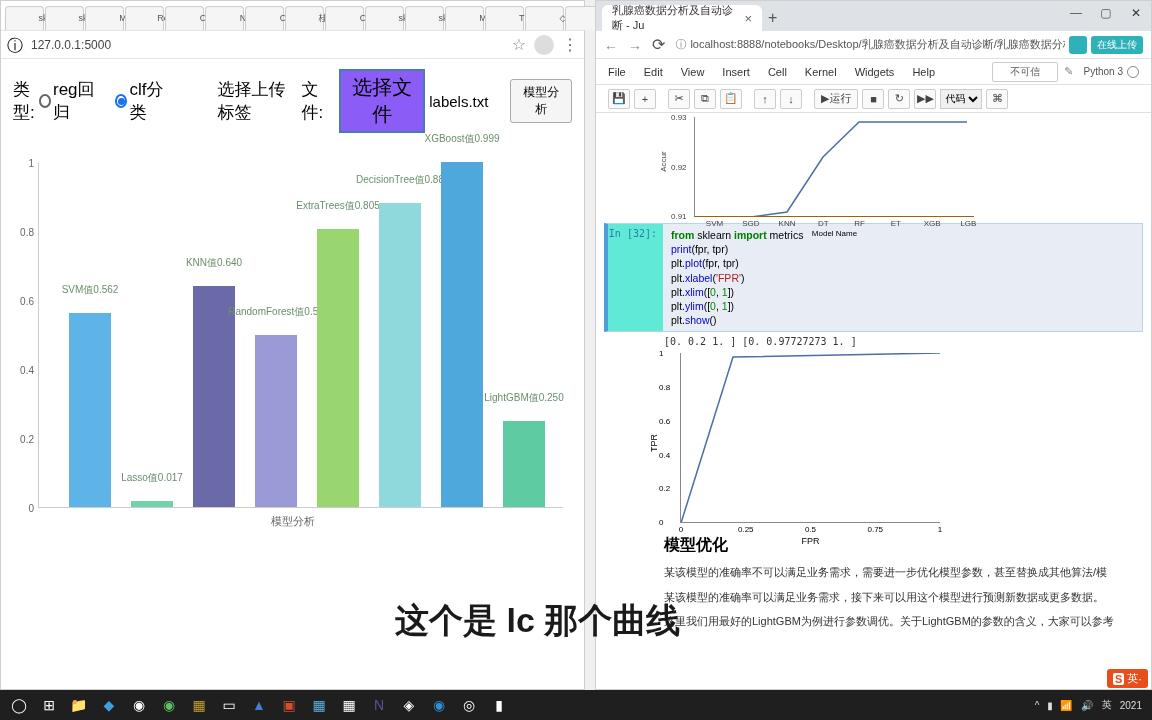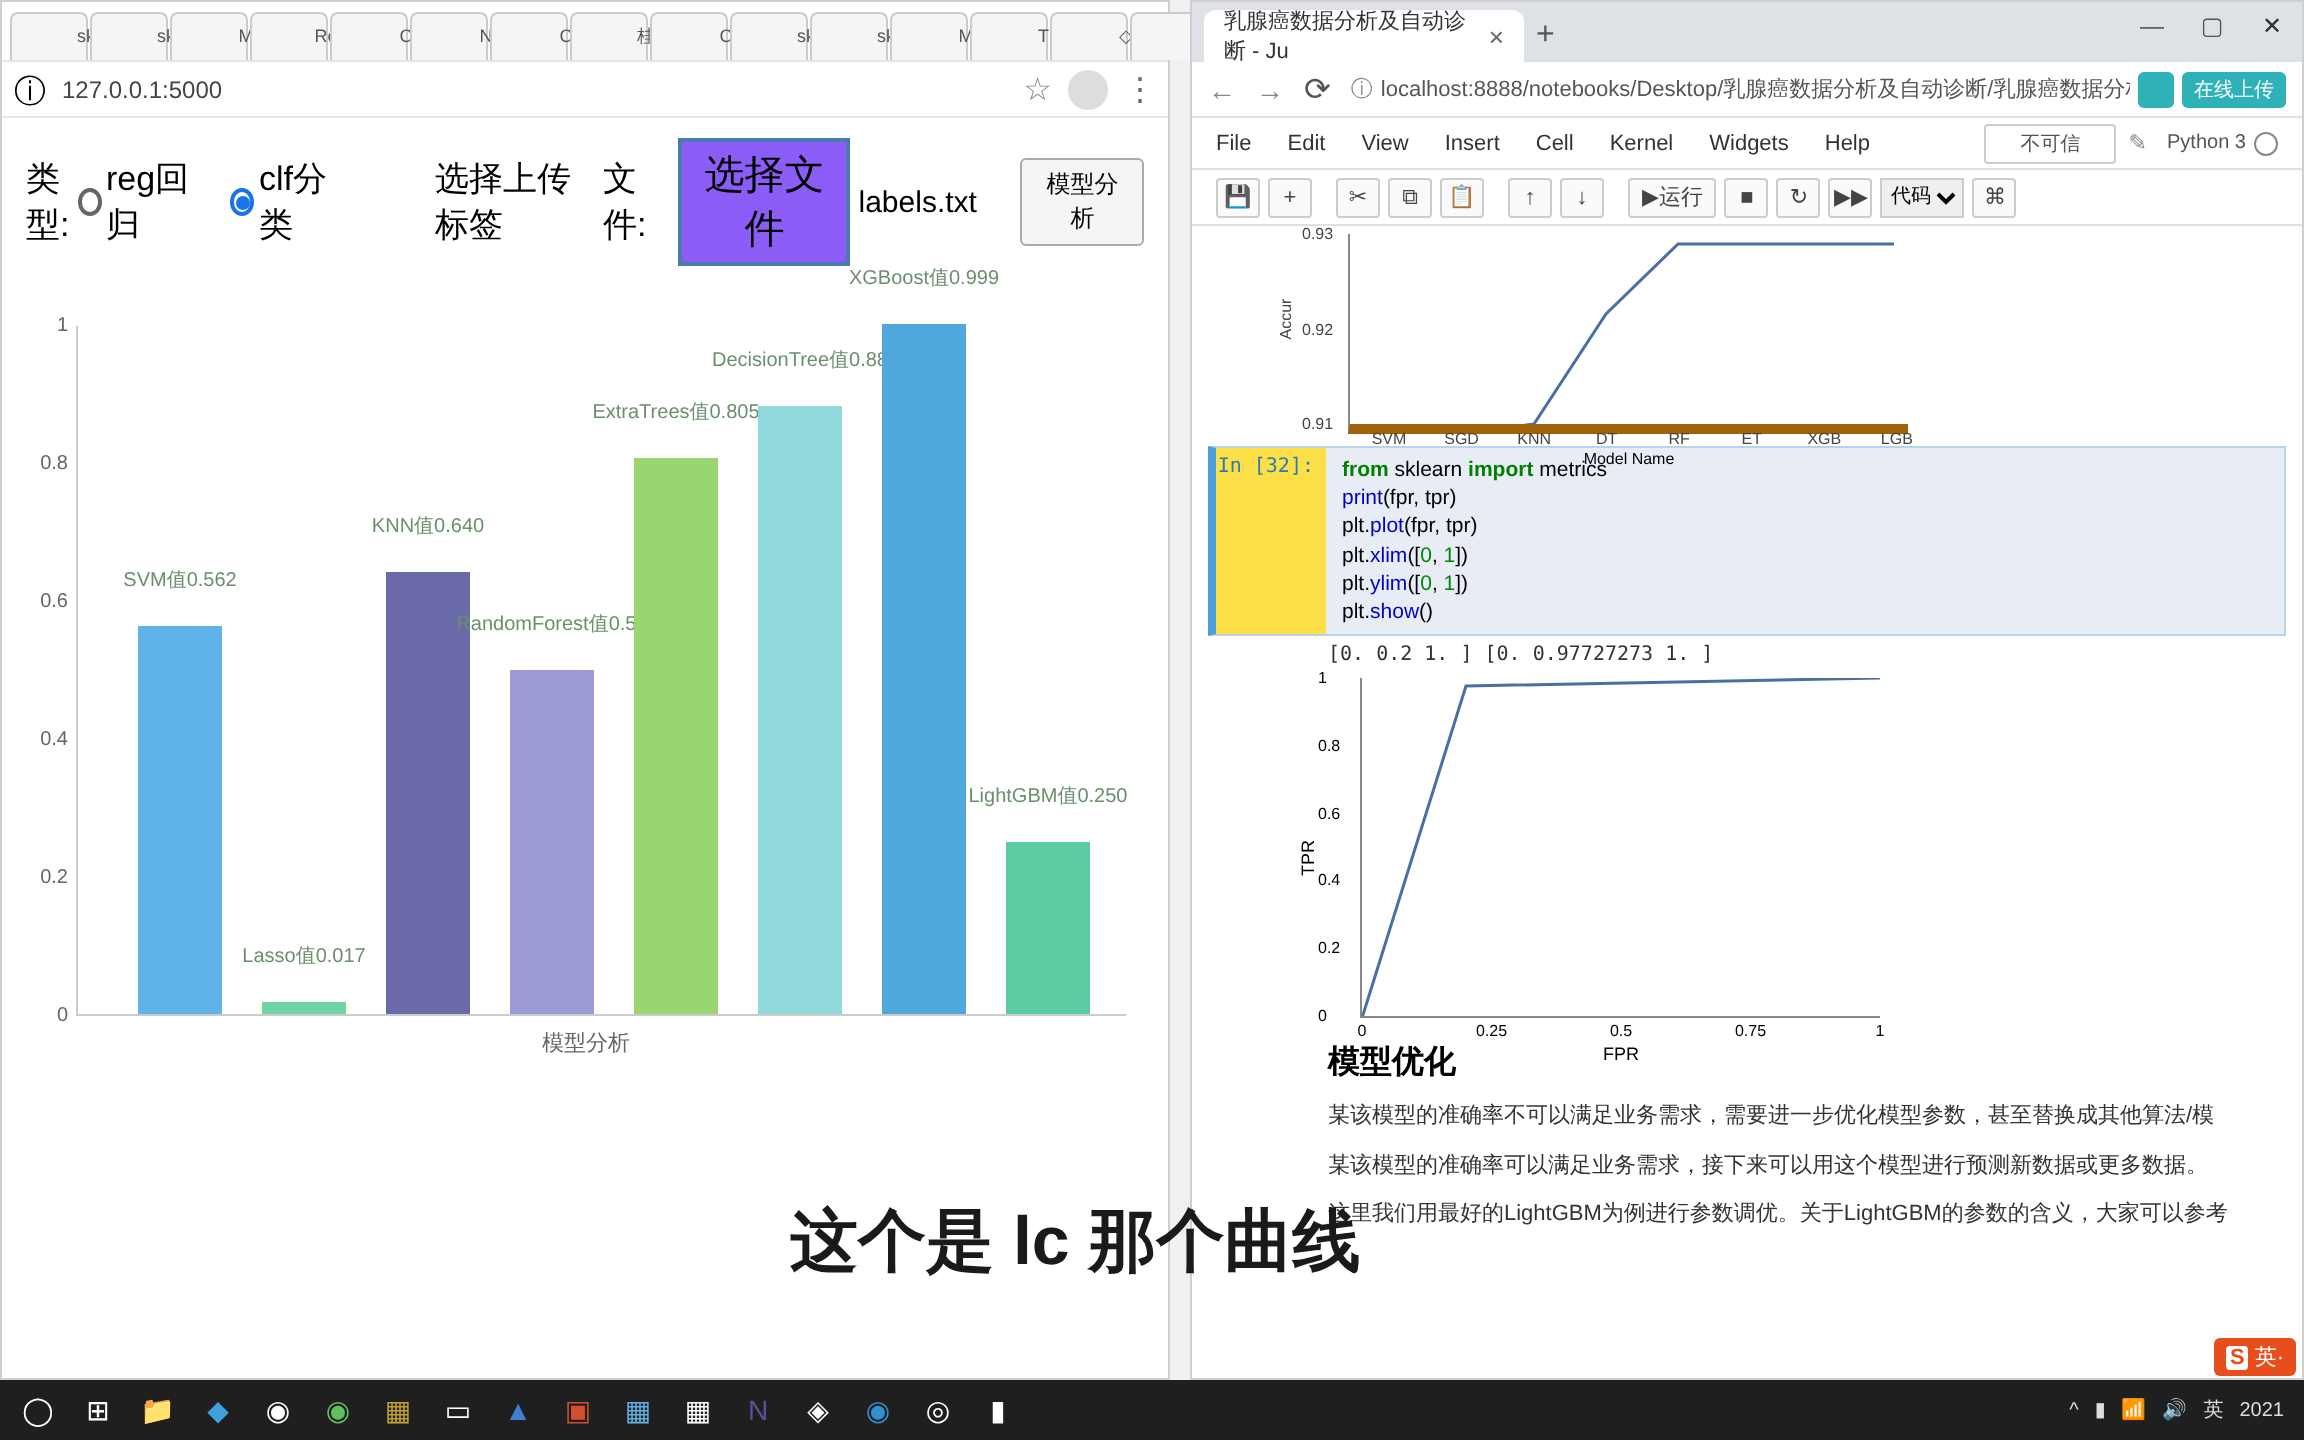--- a/index.html
+++ b/index.html
@@ -73,28 +73,28 @@
 .jup-kernel-dot { width: 12px; height: 12px; border: 1px solid #888; border-radius: 50%; margin-left: 4px; display: inline-block; vertical-align: middle; }
 
 .jup-toolbar { height: 28px; display: flex; align-items: center; padding: 0 12px; border-bottom: 1px solid #e0e0e0; gap: 4px; }
 .tb-btn { width: 22px; height: 20px; border: 1px solid #ccc; background: #fafafa; border-radius: 2px; display: flex; align-items: center; justify-content: center; font-size: 11px; color: #444; }
 .tb-run { width: auto; padding: 0 6px; }
 .tb-select { height: 20px; font-size: 10px; border: 1px solid #ccc; }
 .tb-sep { width: 4px; }
 
 .notebook-area { height: calc(100% - 152px); overflow: hidden; padding: 4px 8px; background: #fff; }
 
-.small-chart { width: 280px; height: 100px; margin-left: 70px; margin-bottom: 6px; position: relative; border-left: 1px solid #888; border-bottom: 5px solid #a16207; }
+.small-chart { width: 280px; height: 100px; margin-left: 90px; margin-bottom: 6px; position: relative; border-left: 1px solid #888; border-bottom: 1px solid #a16207; }
 .small-chart .yl { position: absolute; left: -24px; font-size: 8px; color: #444; transform: translateY(-50%); }
 .small-chart .xl { position: absolute; bottom: -12px; font-size: 8px; color: #444; transform: translateX(-50%); }
 .small-chart .axis-lbl { position: absolute; left: -42px; top: 40%; font-size: 8px; color: #444; transform: rotate(-90deg); }
 .small-chart .x-title { position: absolute; bottom: -22px; left: 50%; transform: translateX(-50%); font-size: 8px; }
 .small-line { position: absolute; stroke: #4a6fa5; stroke-width: 1.5; fill: none; }
 
-.code-cell { border: 1px solid #b8d4e8; background: #fde047; margin-bottom: 4px; display: flex; }
+.code-cell { border: 1px solid #b8d4e8; background: #5eead4; margin-bottom: 4px; display: flex; }
 .code-cell.selected { border-left: 4px solid #4c9ed9; }
 .cell-prompt { width: 55px; text-align: right; padding: 4px 6px 0 0; font-size: 10px; color: #2e7bb3; font-family: monospace; }
 .cell-code { flex: 1; padding: 4px 8px; font-family: monospace; font-size: 10.5px; line-height: 1.35; background: #e8ecf5; }
 .cell-code .kw { color: #008000; font-weight: bold; }
 .cell-code .str { color: #b22222; }
 .cell-code .num { color: #008800; }
 .cell-code .fn { color: #0000cc; }
 
 .cell-output { padding-left: 60px; font-family: monospace; font-size: 10px; color: #333; margin-bottom: 6px; }
 
@@ -288,20 +288,21 @@
           <polyline class="small-line" points="20,100 56,100 92,95 128,40 164,5 200,5 236,5 272,5"></polyline>
         </svg>
     </div>
 
     <div class="code-cell selected">
       <div class="cell-prompt">In [32]:</div>
       <div class="cell-code" id="codeblock">
           <div><span class="kw">from</span> sklearn <span class="kw">import</span> metrics</div>
           <div><span class="fn">print</span>(fpr, tpr)</div>
           <div>plt.<span class="fn">plot</span>(fpr, tpr)</div>
+          <div>plt.<span class="fn">xlabel</span>(<span class="str">'FPR'</span>)</div>
           <div>plt.<span class="fn">xlim</span>([<span class="num">0</span>, <span class="num">1</span>])</div>
           <div>plt.<span class="fn">ylim</span>([<span class="num">0</span>, <span class="num">1</span>])</div>
           <div>plt.<span class="fn">show</span>()</div>
         </div>
     </div>
 
     <div class="cell-output">[0.  0.2 1. ] [0.         0.97727273 1.        ]</div>
 
     <div class="roc-chart">
       <span class="ylabel">TPR</span>

